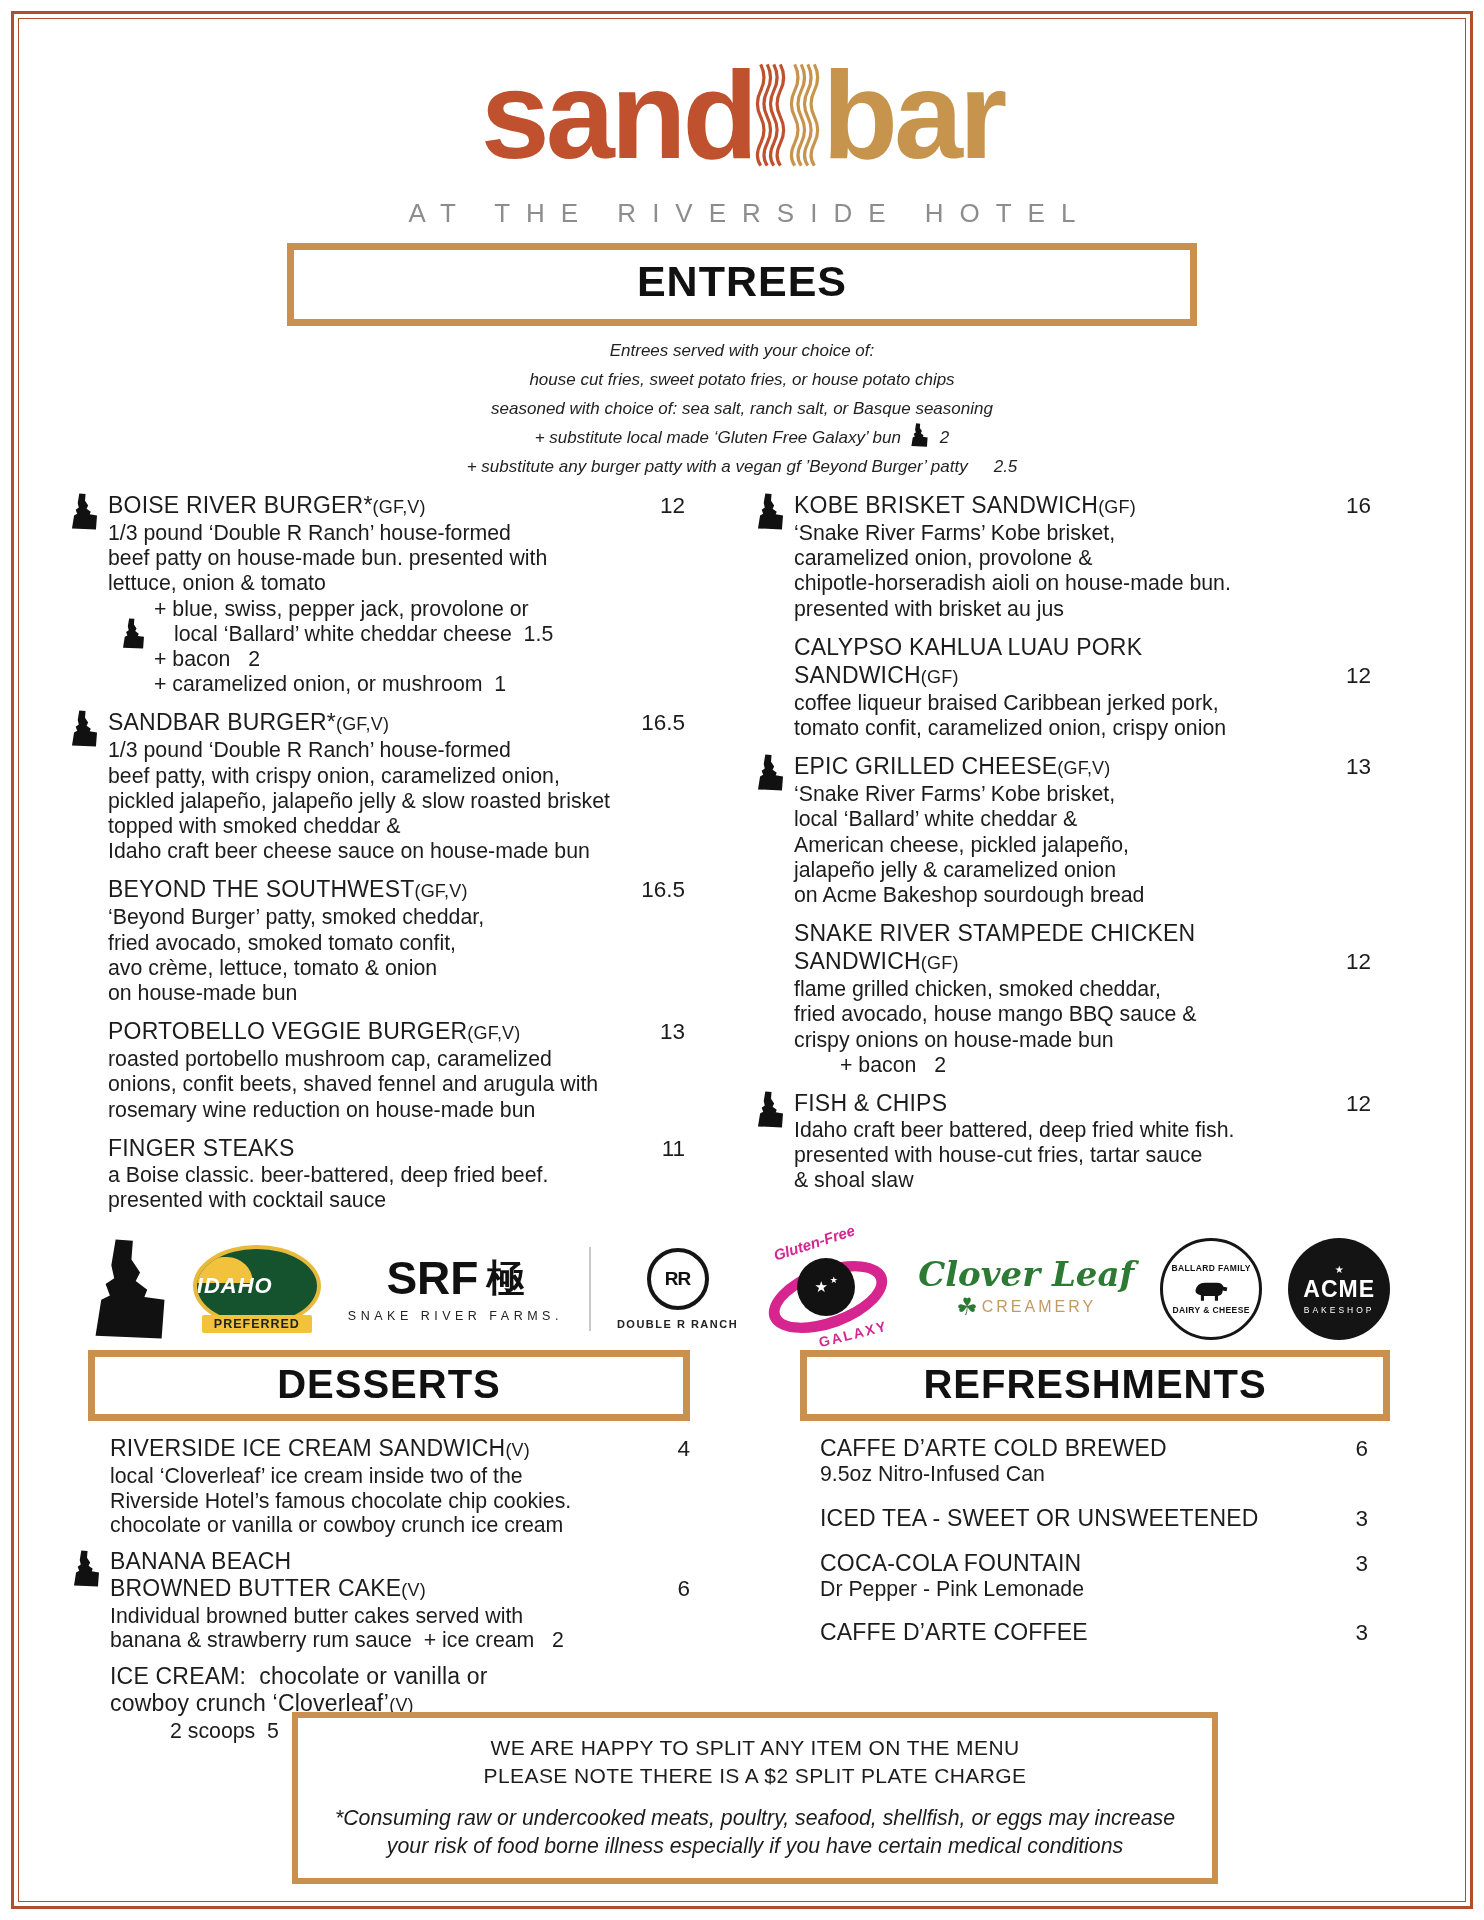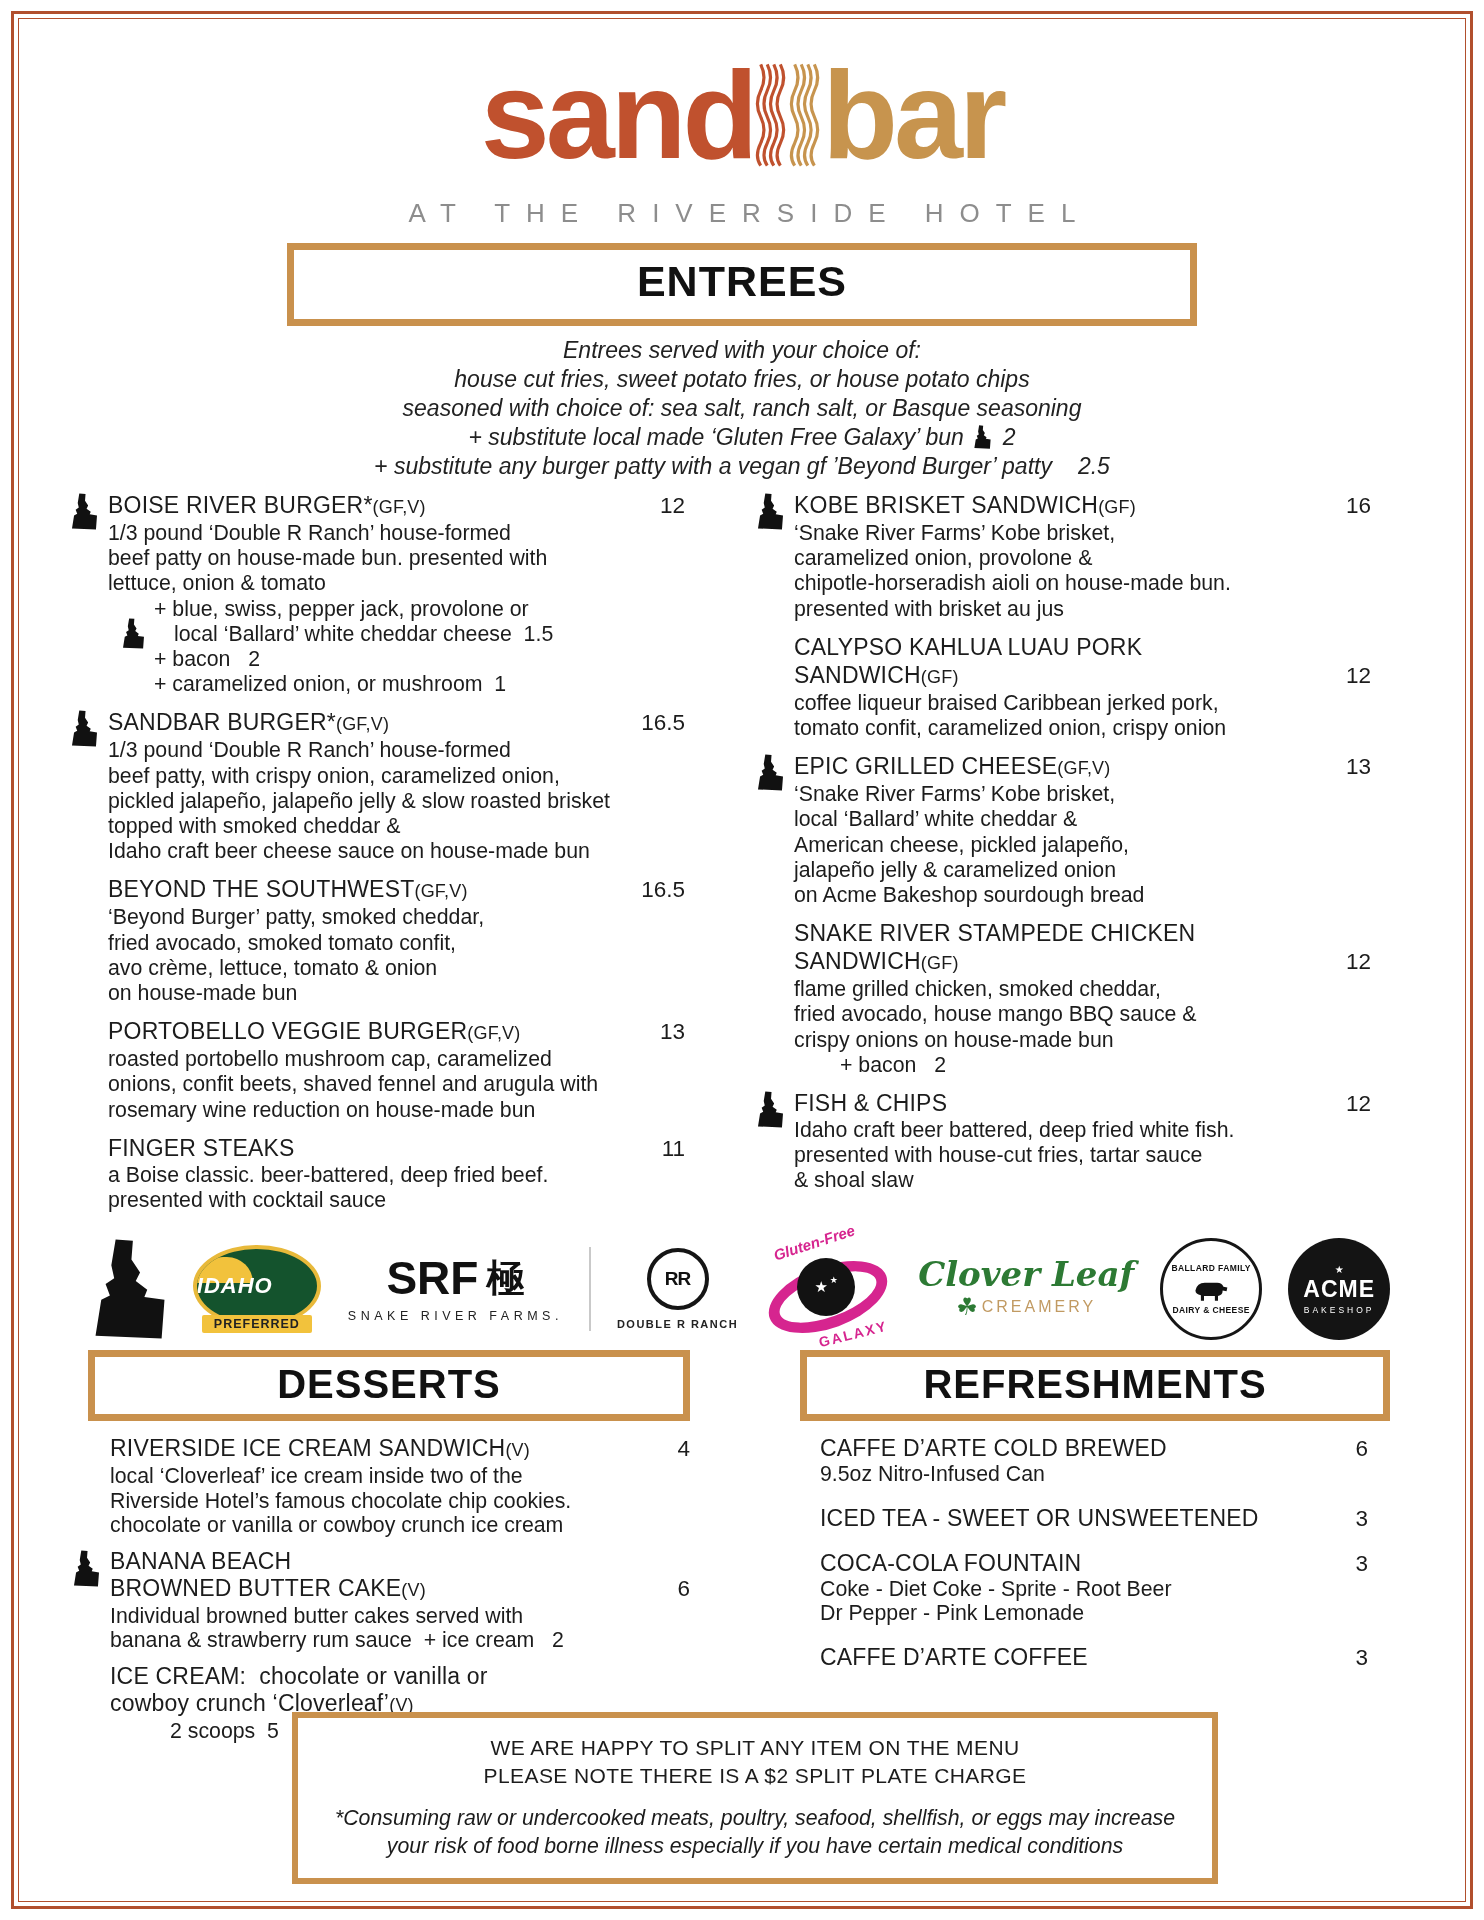--- a/index.html
+++ b/index.html
@@ -15,21 +15,21 @@
   .logo-sand{color:#c0512e;}
   .logo-bar{color:#c7944e;}
   .wave{width:30px;height:110px;margin:0 2px;}
   .subtitle{margin-top:8px;font-size:26px;letter-spacing:16px;color:#8d8d8d;padding-left:16px;}
 
   
   .title-box{border:7px solid #c9914d;background:#fff;text-align:center;font-weight:700;color:#111;}
   .entrees-box{width:896px;margin:14px auto 0;font-size:43px;padding:7px 0 13px;letter-spacing:1px;}
 
   
-  .intro{margin-top:10px;text-align:center;font-style:italic;font-size:23px;line-height:29px;color:#222;}
+  .intro{margin-top:10px;text-align:center;font-style:italic;font-size:17px;line-height:29px;color:#222;}
   .sub-idaho{width:17px;height:24px;vertical-align:-4px;margin:0 8px 0 10px;}
   .sub-price{margin-left:4px;}
   .sub-price-far{margin-left:26px;}
 
   
   .cols{display:flex;gap:109px;padding:0 113px 0 108px;margin-top:10px;}
   .col{flex:1 1 0;min-width:0;}
   .item{position:relative;margin-bottom:11px;}
   .item-head{display:flex;align-items:baseline;line-height:28px;}
   .nm{font-size:23px;letter-spacing:0.2px;}
@@ -391,21 +391,20 @@
             <div class="item-head">
               <span class="nm">ICED TEA - SWEET OR UNSWEETENED</span>
               <span class="price">3</span>
             </div>
           </div>
           <div class="item">
             <div class="item-head">
               <span class="nm">COCA-COLA FOUNTAIN</span>
               <span class="price">3</span>
             </div>
-            <div class="desc">Coke - Diet Coke - Sprite - Root Beer</div>
             <div class="desc">Dr Pepper - Pink Lemonade</div>
           </div>
           <div class="item">
             <div class="item-head">
               <span class="nm">CAFFE D’ARTE COFFEE</span>
               <span class="price">3</span>
             </div>
           </div>
         </div>
     </div>

